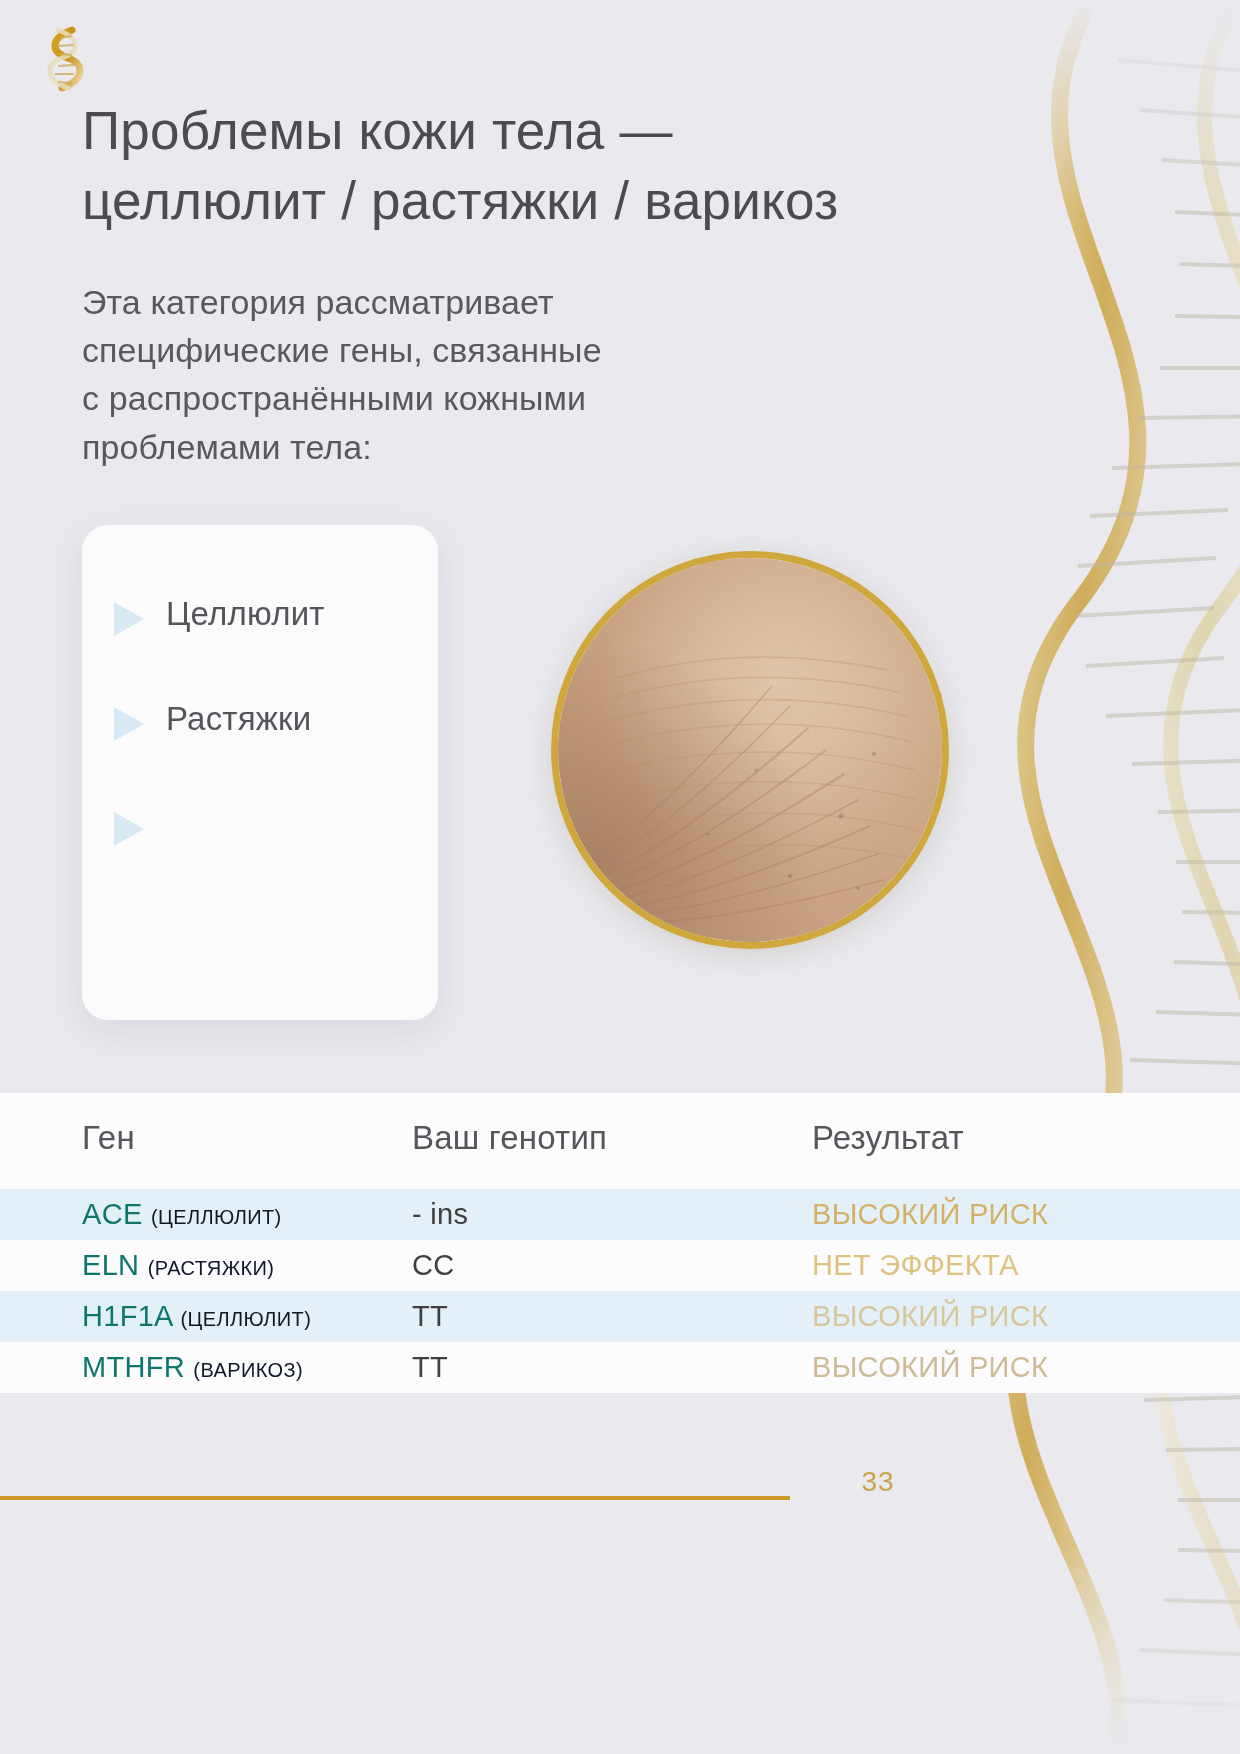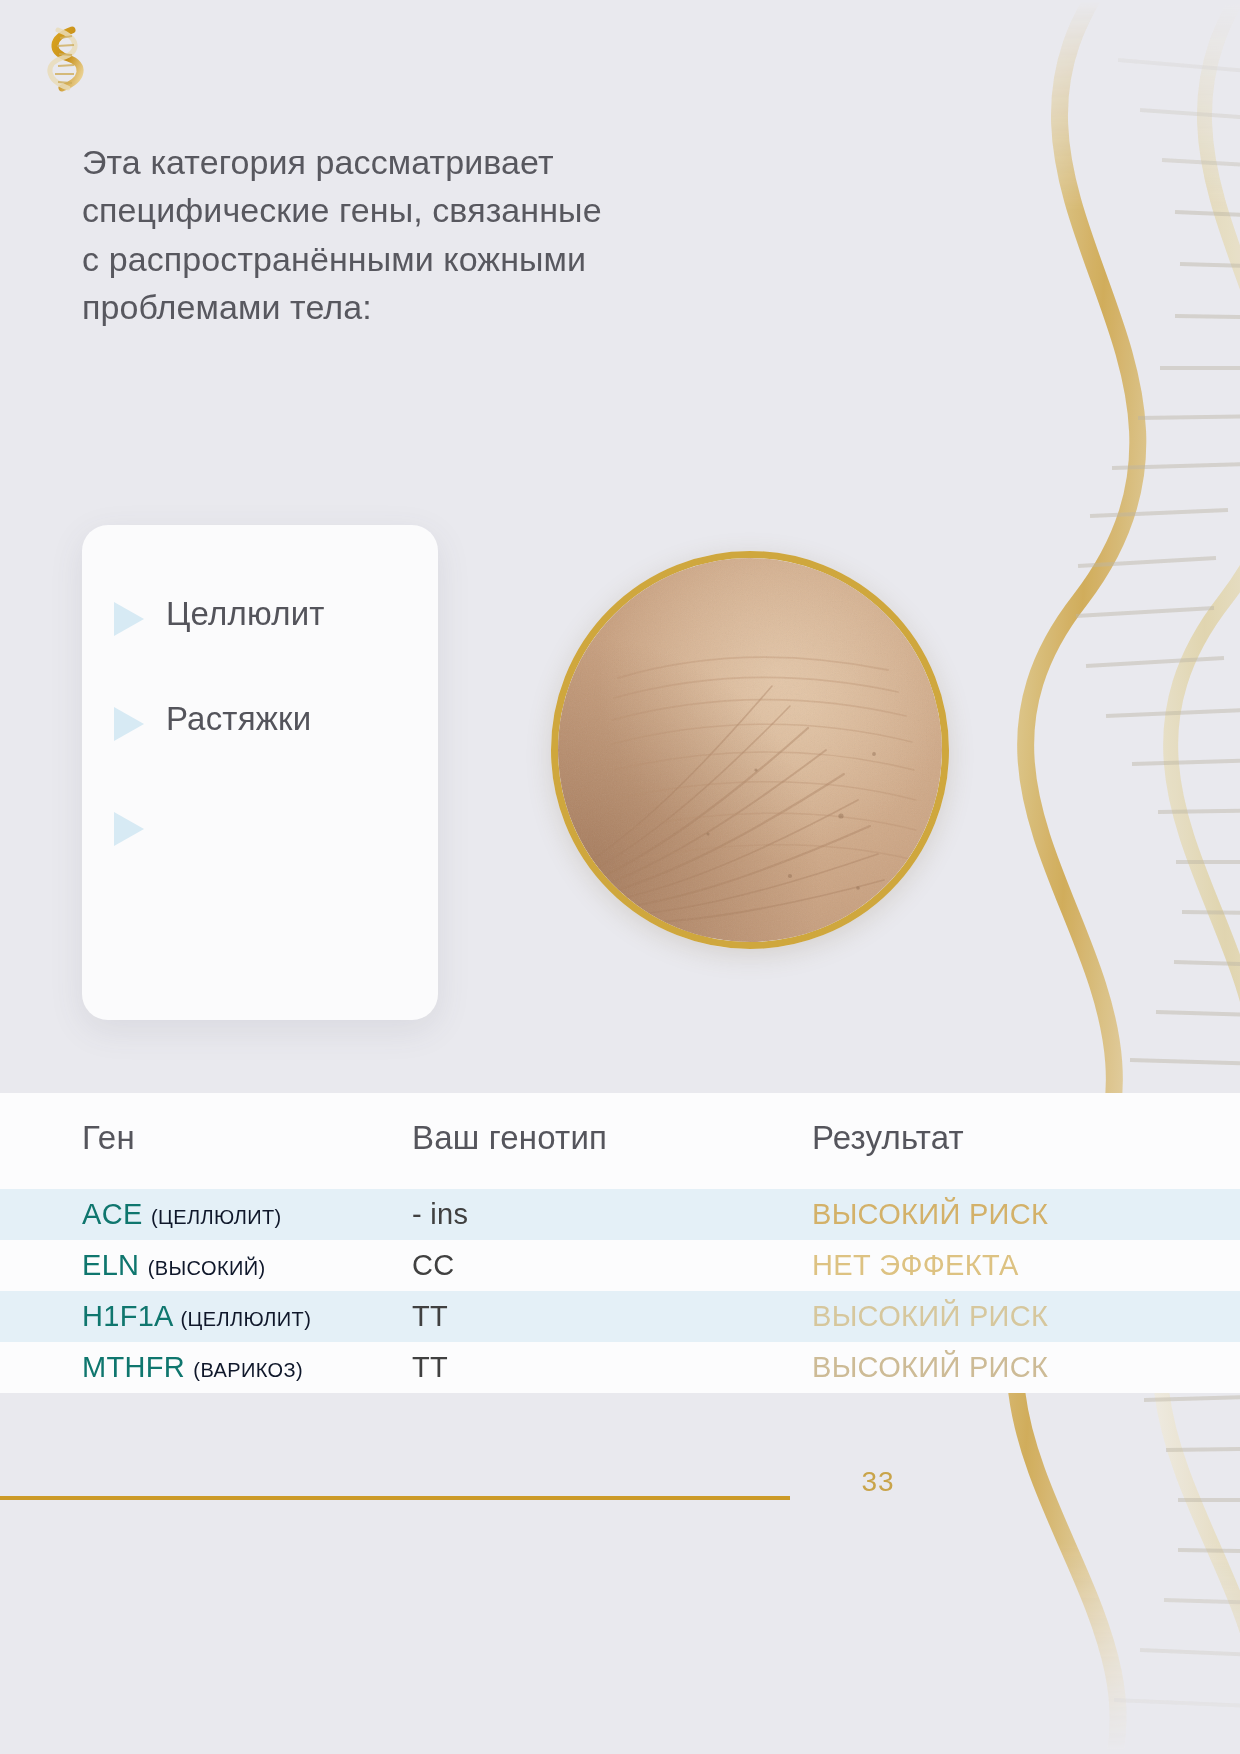--- a/index.html
+++ b/index.html
@@ -182,20 +182,22 @@
     <line x1="26" y1="16" x2="38" y2="14"></line>
     <line x1="23" y1="24" x2="40" y2="23"></line>
     <line x1="25" y1="32" x2="38" y2="33"></line>
     <line x1="24" y1="44" x2="40" y2="43"></line>
     <line x1="21" y1="52" x2="40" y2="52"></line>
     <line x1="24" y1="60" x2="38" y2="61"></line>
   </g>
 </svg>
 
 <div class="header">
+  <h1 class="page-title">Проблемы кожи тела —
+целлюлит / растяжки / варикоз</h1>
   <p class="page-intro">Эта категория рассматривает
 специфические гены, связанные
 с распространёнными кожными
 проблемами тела:</p>
 </div>
 
 <div class="list-card">
   <ul class="bullet-list">
     <li class="bullet-item">
       <span class="bullet-tri"></span>
@@ -289,21 +291,21 @@
         <td class="col-gene">
           <span class="gene-name">ACE</span>
           <span class="gene-tag">(ЦЕЛЛЮЛИТ)</span>
         </td>
         <td class="col-gt genotype">- ins</td>
         <td class="col-res result" style="color: rgb(211, 177, 105);">ВЫСОКИЙ РИСК</td>
       </tr>
       <tr class="plain">
         <td class="col-gene">
           <span class="gene-name">ELN</span>
-          <span class="gene-tag">(ВЫСОКИЙ)</span>
+          <span class="gene-tag">(РАСТЯЖКИ)</span>
         </td>
         <td class="col-gt genotype">CC</td>
         <td class="col-res result" style="color: rgb(221, 194, 130);">НЕТ ЭФФЕКТА</td>
       </tr>
       <tr class="alt">
         <td class="col-gene">
           <span class="gene-name">H1F1A</span>
           <span class="gene-tag">(ЦЕЛЛЮЛИТ)</span>
         </td>
         <td class="col-gt genotype">TT</td>

